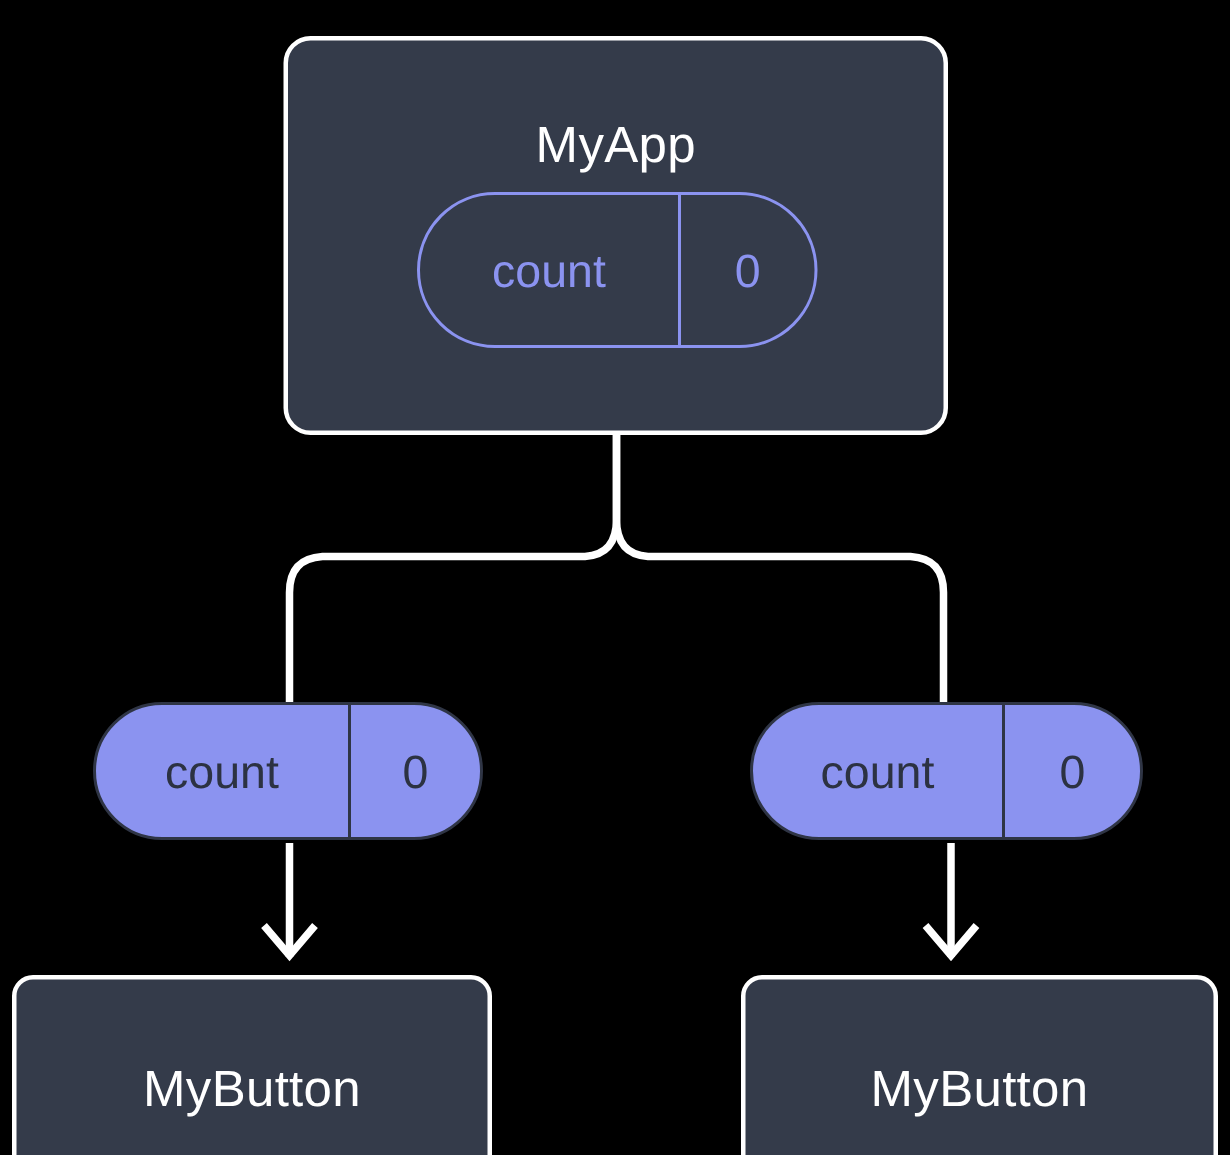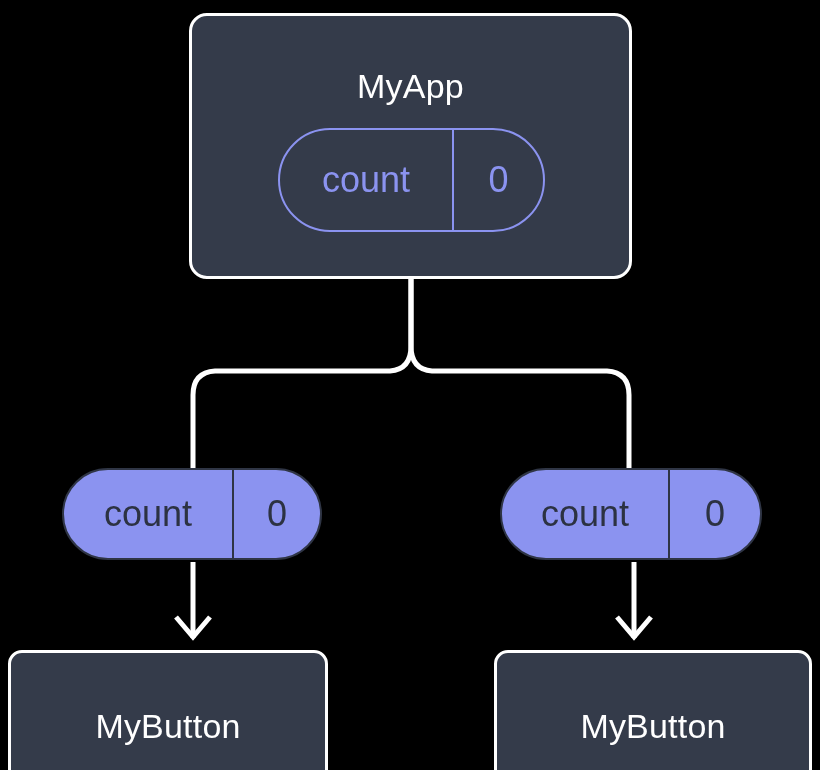--- a/index.html
+++ b/index.html
@@ -43,21 +43,21 @@
     color: #ffffff;
     font-size: 34px;
     line-height: 1;
     letter-spacing: 0.2px;
     white-space: nowrap;
   }
 
   
   #node-myapp {
     left: 189px;
-    top: 13px;
+    top: 24px;
     width: 443px;
     height: 266px;
     border-radius: 18px;
     justify-content: flex-start;
   }
   #node-myapp .comp-title {
     margin-top: 53px;
   }
 
   
@@ -85,21 +85,21 @@
     border-radius: 999px;
     overflow: hidden;
     z-index: 4;
   }
   .pill .pill-key,
   .pill .pill-val {
     display: flex;
     align-items: center;
     justify-content: center;
     white-space: nowrap;
-    font-size: 36px;
+    font-size: 31px;
     line-height: 1;
   }
 
   
   #pill-root {
     left: 278px;
     top: 128px;
     width: 267px;
     height: 104px;
     border: 2px solid #8b93f0;

